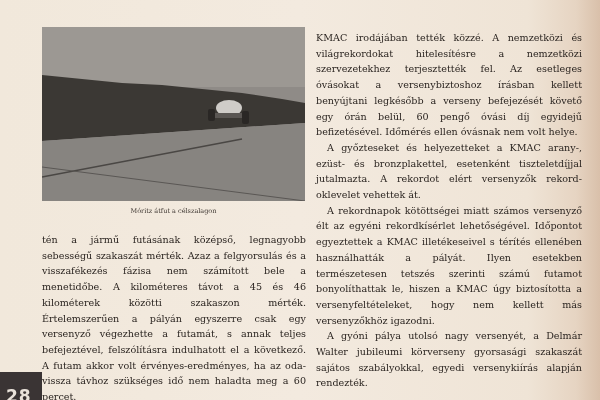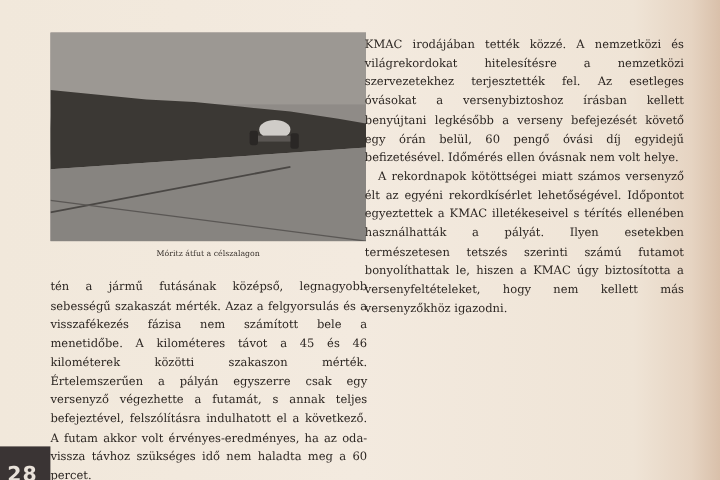--- a/index.html
+++ b/index.html
@@ -19,21 +19,21 @@
     position: absolute; left: 42px; top: 207px; width: 263px;
     text-align: center; font-size: 6.5px; color: #3a332e;
   }
   .col {
     position: absolute; font-size: 9.6px; line-height: 15.7px;
     text-align: justify;
   }
   .col p { margin: 0; }
   .col p.indent { text-indent: 11px; }
   .left { left: 42px; top: 232px; width: 264px; }
-  .right { left: 304px; top: 30px; width: 266px; }
+  .right { left: 316px; top: 30px; width: 266px; }
   .page-tab {
     position: absolute; left: 0; top: 372px; width: 42px; height: 28px;
     background: #3a3434;
   }
   .page-num {
     position: absolute; left: 6px; top: 386px; font-family: "DejaVu Sans", sans-serif;
     font-weight: bold; font-size: 17px; color: #e9e2da; letter-spacing: 1px;
   }
 </style>
 </head>
@@ -56,17 +56,19 @@
 
 <div class="caption">Móritz átfut a célszalagon</div>
 
 <div class="col left">
   <p>tén a jármű futásának középső, legnagyobb sebességű szakaszát mérték. Azaz a felgyorsulás és a visszafékezés fázisa nem számított bele a menetidőbe. A kilométeres távot a 45 és 46 kilométerek közötti szakaszon mérték. Értelemszerűen a pályán egyszerre csak egy versenyző végezhette a futamát, s annak teljes befejeztével, felszólításra indulhatott el a következő. A futam akkor volt érvényes-eredményes, ha az oda-vissza távhoz szükséges idő nem haladta meg a 60 percet.</p>
 
 </div>
 
 <div class="col right">
   <p>KMAC irodájában tették közzé. A nemzetközi és világrekordokat hitelesítésre a nemzetközi szervezetekhez terjesztették fel. Az esetleges óvásokat a versenybiztoshoz írásban kellett benyújtani legkésőbb a verseny befejezését követő egy órán belül, 60 pengő óvási díj egyidejű befizetésével. Időmérés ellen óvásnak nem volt helye.</p>
+  <p class="indent">A győzteseket és helyezetteket a KMAC arany-, ezüst- és bronzplakettel, esetenként tiszteletdíjjal jutalmazta. A rekordot elért versenyzők rekord-oklevelet vehettek át.</p>
   <p class="indent">A rekordnapok kötöttségei miatt számos versenyző élt az egyéni rekordkísérlet lehetőségével. Időpontot egyeztettek a KMAC illetékeseivel s térítés ellenében használhatták a pályát. Ilyen esetekben természetesen tetszés szerinti számú futamot bonyolíthattak le, hiszen a KMAC úgy biztosította a versenyfeltételeket, hogy nem kellett más versenyzőkhöz igazodni.</p>
+  <p class="indent">A gyóni pálya utolsó nagy versenyét, a Delmár Walter jubileumi körverseny gyorsasági szakaszát sajátos szabályokkal, egyedi versenykiírás alapján rendezték.</p>
 </div>
 
 <div class="page-tab"></div>
 <div class="page-num">28</div>
 
 </body></html>

